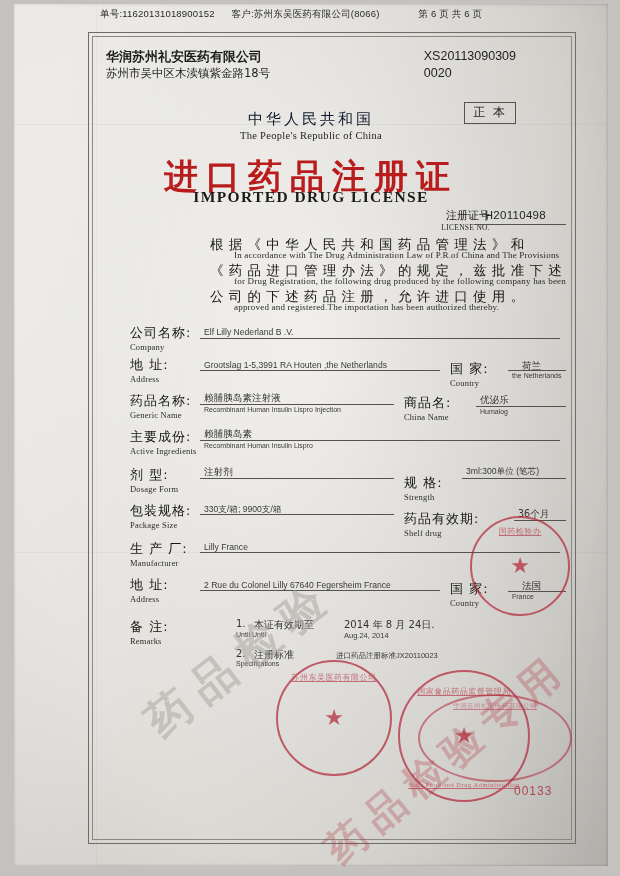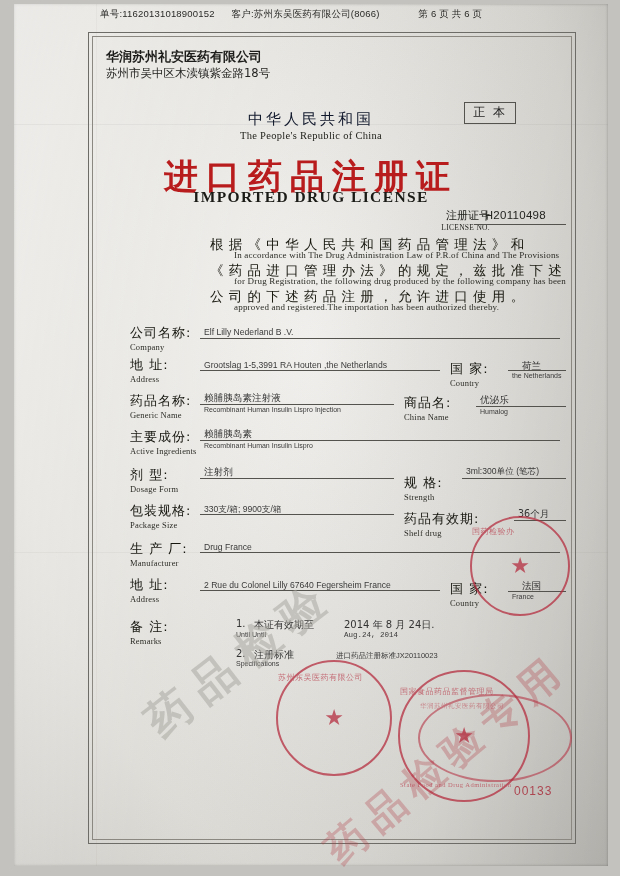--- a/index.html
+++ b/index.html
@@ -256,25 +256,26 @@
     left: 50%;
     top: 50%;
     transform: translate(-50%,-50%);
     color: #b3283a;
     font-size: 22px;
     line-height: 1;
   }
   .stamp-text {
     position: absolute;
     left: 0; right: 0;
-    text-align: left;
+    text-align: center;
     font-size: 8px;
     font-family: "DejaVu Sans", sans-serif;
     letter-spacing: 0.5px;
     opacity: 0.85;
+    text-decoration: underline;
   }
   .stamp-ellipse {
     position: absolute;
     border: 2.5px solid #b3283a;
     border-radius: 50%;
     color: #b3283a;
     opacity: 0.75;
     pointer-events: none;
   }
   
@@ -319,20 +320,24 @@
       <span>单号:11620131018900152</span>
       <span>客户:苏州东吴医药有限公司(8066)</span>
       <span class="pg">第 6 页  共 6 页</span>
     </div>
 
     <div class="frame"></div>
     <div class="frame2"></div>
 
     <div class="hdr-company">华润苏州礼安医药有限公司</div>
     <div class="hdr-addr">苏州市吴中区木渎镇紫金路18号</div>
+    <div class="hdr-serial">
+      <div>XS20113090309</div>
+      <div>0020</div>
+    </div>
 
     <div class="zhengben">正 本</div>
 
     <div class="cn-country ctr">中华人民共和国</div>
     <div class="en-country ctr">The People's Republic of China</div>
     <div class="big-title ctr">进口药品注册证</div>
     <div class="big-title-en ctr">IMPORTED DRUG LICENSE</div>
 
     <div class="lic-no">
       <div>注册证号</div>
@@ -427,21 +432,21 @@
       <div class="lbl-cn"><span>药品有效期</span><span class="colon">:</span></div>
       <div class="lbl-en">Shelf drug</div>
     </div>
     <div class="val cn" style="left:504px; top:504px;">36个月</div>
     <div class="rule" style="left:500px; top:516px; width:52px;"></div>
 
     <div class="field" style="left:116px; top:536px;">
       <div class="lbl-cn"><span>生 产 厂</span><span class="colon">:</span></div>
       <div class="lbl-en">Manufacturer</div>
     </div>
-    <div class="val" style="left:190px; top:538px;">Drug France</div>
+    <div class="val" style="left:190px; top:538px;">Lilly France</div>
     <div class="rule" style="left:186px; top:548px; width:360px;"></div>
 
     <div class="field" style="left:116px; top:572px;">
       <div class="lbl-cn"><span>地    址</span><span class="colon">:</span></div>
       <div class="lbl-en">Address</div>
     </div>
     <div class="val" style="left:190px; top:576px;">2 Rue du Colonel Lilly  67640 Fegersheim France</div>
     <div class="rule" style="left:186px; top:586px; width:240px;"></div>
 
     <div class="field" style="left:436px; top:576px;">
@@ -453,21 +458,21 @@
     <div class="rule" style="left:494px; top:587px; width:58px;"></div>
 
     <div class="field" style="left:116px; top:614px;">
       <div class="lbl-cn"><span>备  注</span><span class="colon">:</span></div>
       <div class="lbl-en">Remarks</div>
     </div>
     <div class="val cn" style="left:222px; top:614px; font-size:10px;">1.</div>
     <div class="val cn" style="left:240px; top:614px; font-size:10px;">本证有效期至</div>
     <div class="val" style="left:222px; top:627px; font-size:7px;">Until Until</div>
     <div class="val cn" style="left:330px; top:614px; font-size:10px;">2014 年 8 月 24日.</div>
-    <div class="val" style="left:330px; top:627px; font-size:7.5px;font-family:Liberation Mono, monospace;">Aug.24, 2014</div>
+    <div class="val" style="left:330px; top:627px; font-size:7.5px;">Aug.24, 2014</div>
 
     <div class="val cn" style="left:222px; top:644px; font-size:10px;">2.</div>
     <div class="val cn" style="left:240px; top:644px; font-size:10px;">注册标准</div>
     <div class="val" style="left:222px; top:656px; font-size:7px;">Specifications</div>
     <div class="val" style="left:322px; top:647px; font-size:7.5px;">进口药品注册标准JX20110023</div>
 
     <div class="watermark" style="left:120px; top:700px; font-size:44px; transform: rotate(-38deg); transform-origin: left top;">药品检验</div>
     <div class="wm-red" style="left:300px; top:830px; font-size:40px; transform: rotate(-40deg); transform-origin: left top;">药品检验专用</div>
 
     <div class="stamp" style="left:456px; top:512px; width:96px; height:96px;">

